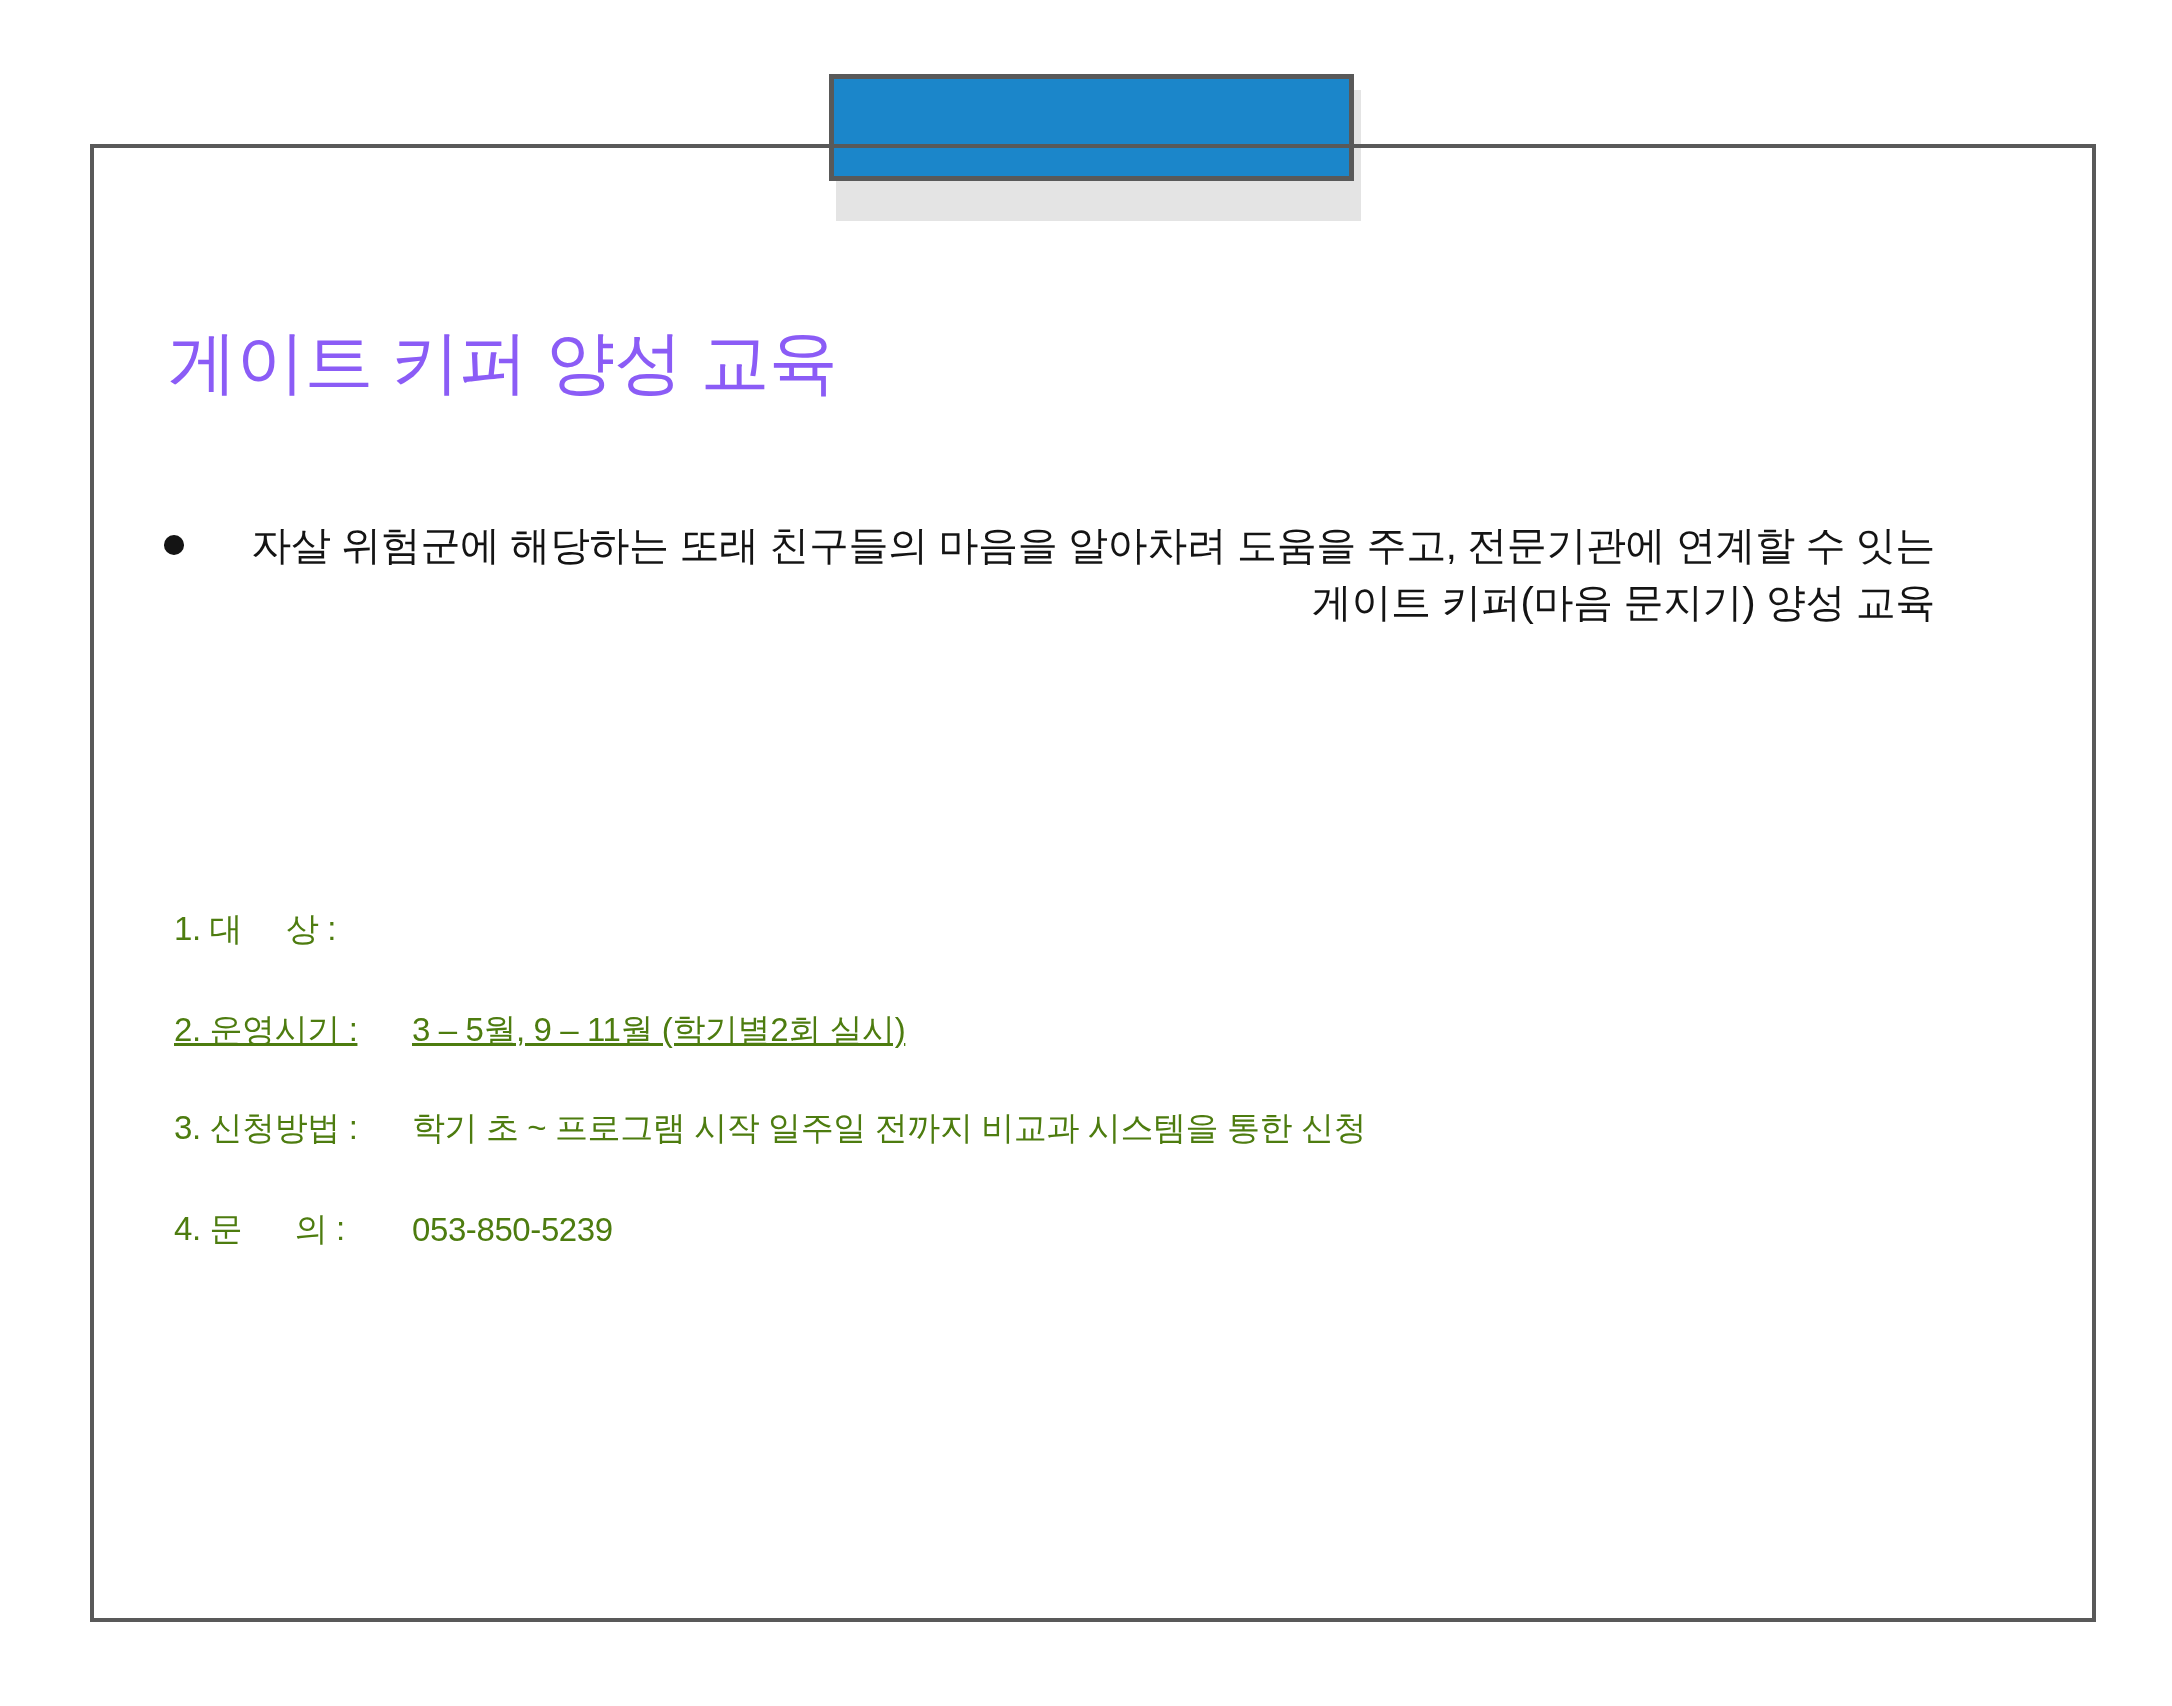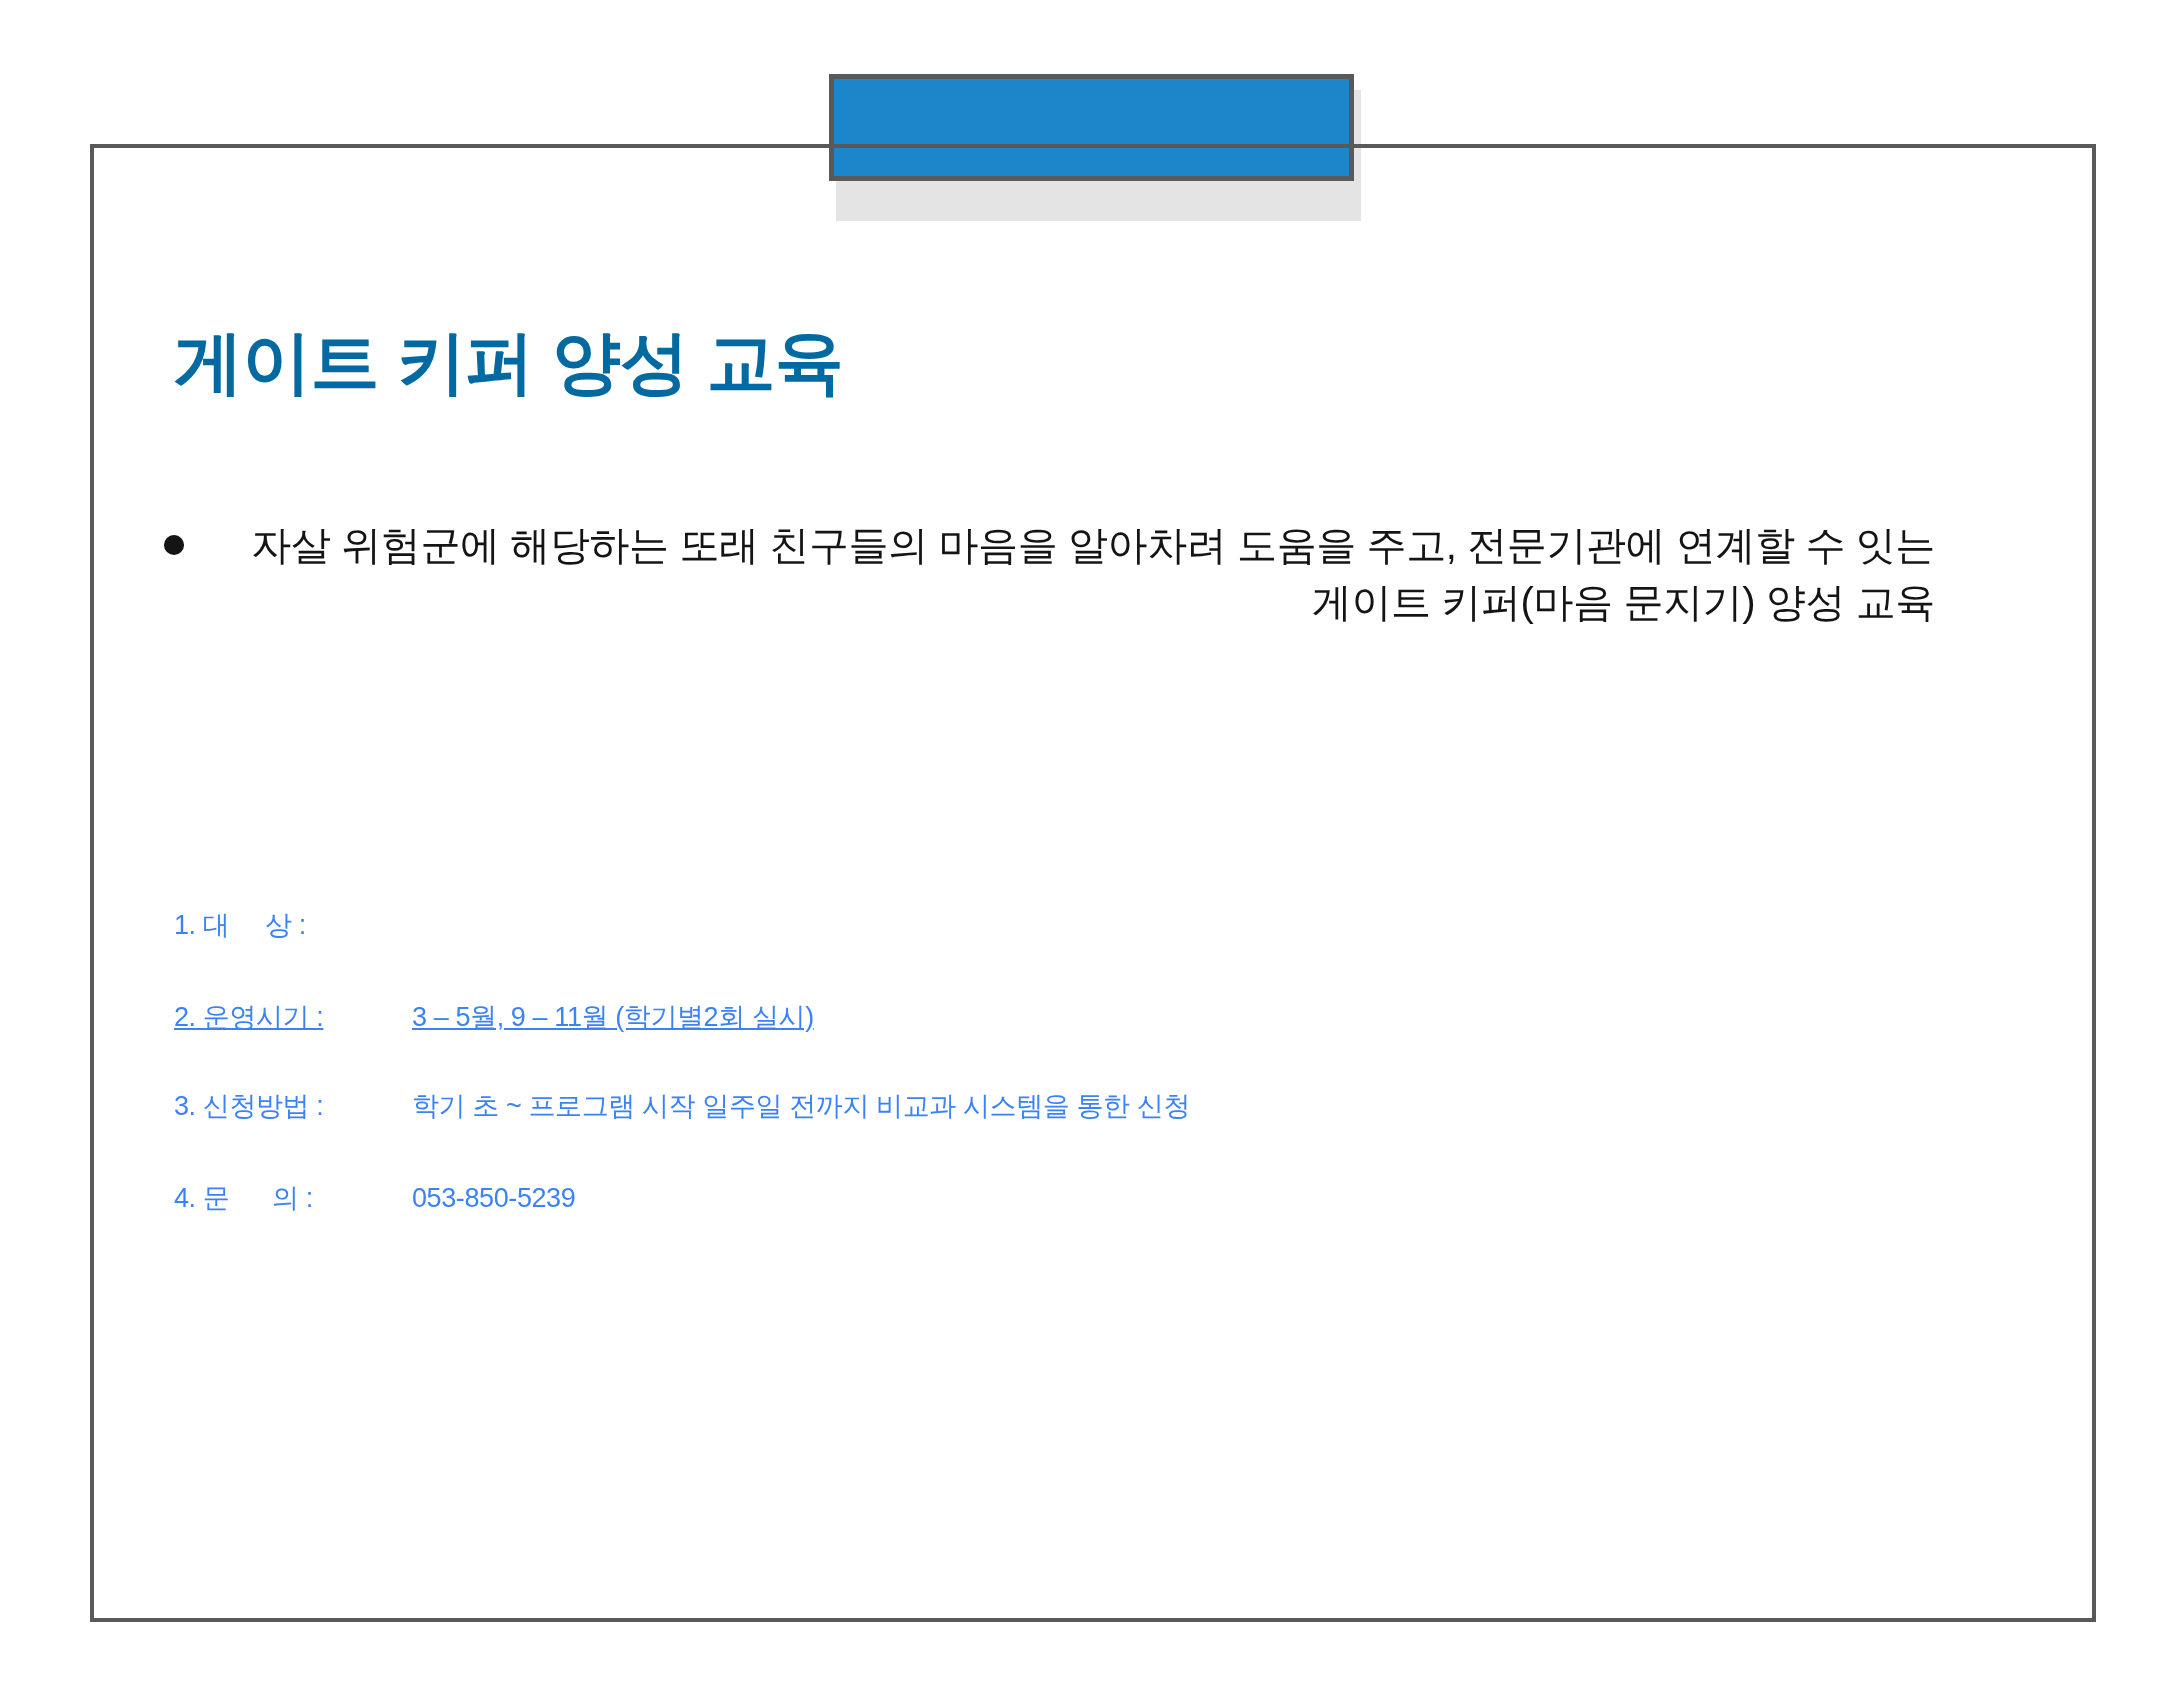--- a/index.html
+++ b/index.html
@@ -50,25 +50,25 @@
     top: 144px;
     width: 2006px;
     height: 1478px;
     border: 4.9px solid #595959;
     box-sizing: border-box;
     background: transparent;
   }
 
   .title {
     position: absolute;
-    left: 174px;
+    left: 168px;
     top: 271px;
     font-size: 69px;
-    font-weight: bold;
-    color: #0369a1;
+    font-weight: normal;
+    color: #8b5cf6;
     letter-spacing: -0.8px;
     white-space: nowrap;
   }
 
   .bullet-block {
     position: absolute;
     left: 164px;
     top: 517px;
     width: 1872px;
     display: flex;
@@ -99,22 +99,22 @@
 
   .detail-list {
     position: absolute;
     left: 174px;
     top: 907px;
     width: 1806px;
   }
   .detail-row {
     display: flex;
     align-items: baseline;
-    font-size: 27px;
-    color: #3b82f6;
+    font-size: 33px;
+    color: #4d7c0f;
     letter-spacing: -0.4px;
   }
   .detail-label {
     flex: 0 0 auto;
     width: 238px;
     white-space: pre;
   }
   .detail-value {
     flex: 1 1 auto;
     white-space: nowrap;

